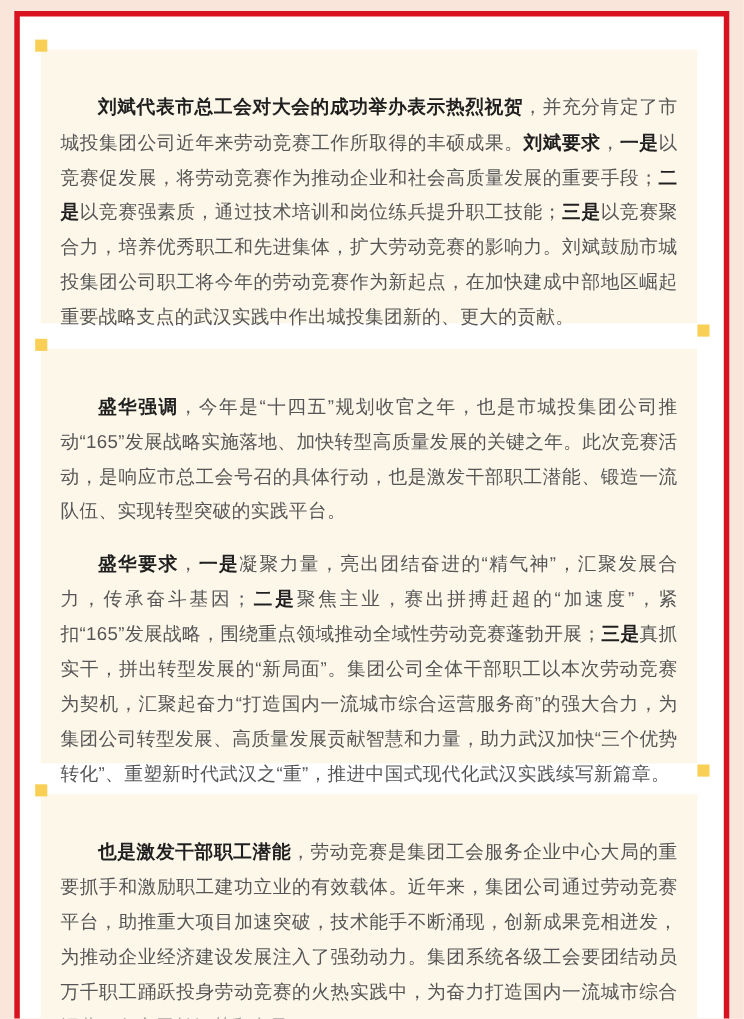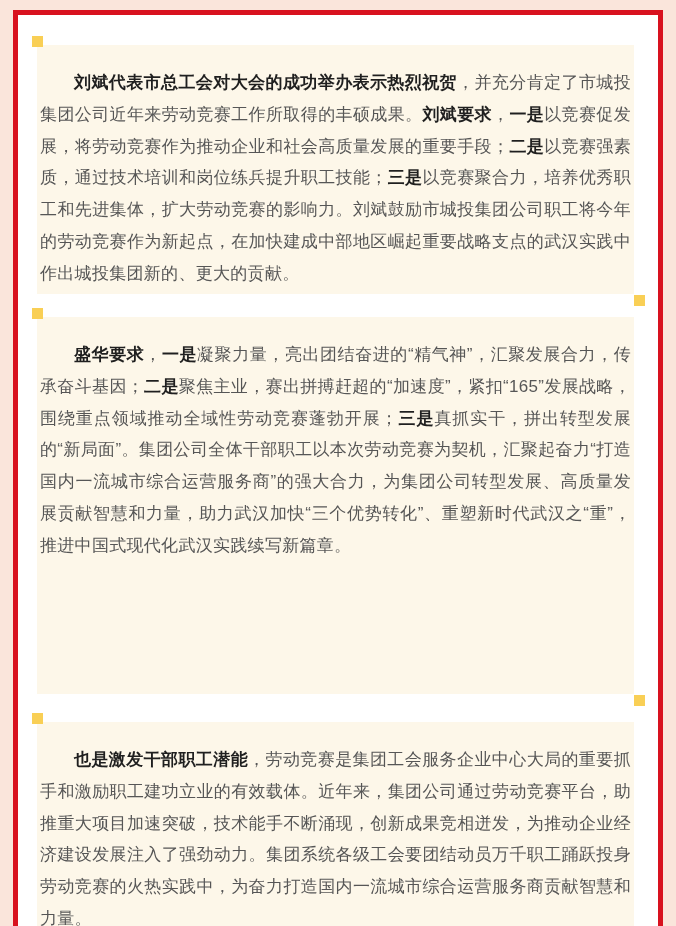--- a/index.html
+++ b/index.html
@@ -40,21 +40,21 @@
   .card-3 { top: 722px; height: 240px; }
   .sq {
     position: absolute;
     width: 11px;
     height: 11px;
     background: var(--square_gold, #f9cf55);
   }
   .sq.tl { left: -5px; top: -9px; }
   .sq.br { left: 100%; top: 100%; margin-top: 1px; }
   .para {
-    margin: 1px;
+    margin: 16px;
     font-size: 17px;
     line-height: 31.8px;
     color: var(--text_body, #565656);
     text-align: justify;
     text-indent: 2em;
     letter-spacing: 0.3px;
   }
   .para + .para { margin-top: 5px; }
   .para .b {
     font-weight: bold;
@@ -69,20 +69,21 @@
 
   <section class="card card-1">
     <span class="sq tl"></span>
     <span class="sq br"></span>
     <p class="para"><span class="b">刘斌代表市总工会对大会的成功举办表示热烈祝贺</span><span>，并充分肯定了市城投集团公司近年来劳动竞赛工作所取得的丰硕成果。</span><span class="b">刘斌要求</span><span>，</span><span class="b">一是</span><span>以竞赛促发展，将劳动竞赛作为推动企业和社会高质量发展的重要手段；</span><span class="b">二是</span><span>以竞赛强素质，通过技术培训和岗位练兵提升职工技能；</span><span class="b">三是</span><span>以竞赛聚合力，培养优秀职工和先进集体，扩大劳动竞赛的影响力。刘斌鼓励市城投集团公司职工将今年的劳动竞赛作为新起点，在加快建成中部地区崛起重要战略支点的武汉实践中作出城投集团新的、更大的贡献。</span></p>
   </section>
 
   <section class="card card-2">
     <span class="sq tl"></span>
     <span class="sq br"></span>
+    <p class="para"><span class="b">盛华强调</span><span>，今年是“十四五”规划收官之年，也是市城投集团公司推动“165”发展战略实施落地、加快转型高质量发展的关键之年。此次竞赛活动，是响应市总工会号召的具体行动，也是激发干部职工潜能、锻造一流队伍、实现转型突破的实践平台。</span></p>
     <p class="para"><span class="b">盛华要求</span><span>，</span><span class="b">一是</span><span>凝聚力量，亮出团结奋进的“精气神”，汇聚发展合力，传承奋斗基因；</span><span class="b">二是</span><span>聚焦主业，赛出拼搏赶超的“加速度”，紧扣“165”发展战略，围绕重点领域推动全域性劳动竞赛蓬勃开展；</span><span class="b">三是</span><span>真抓实干，拼出转型发展的“新局面”。集团公司全体干部职工以本次劳动竞赛为契机，汇聚起奋力“打造国内一流城市综合运营服务商”的强大合力，为集团公司转型发展、高质量发展贡献智慧和力量，助力武汉加快“三个优势转化”、重塑新时代武汉之“重”，推进中国式现代化武汉实践续写新篇章。</span></p>
   </section>
 
   <section class="card card-3">
     <span class="sq tl"></span>
     <p class="para"><span class="b">也是激发干部职工潜能</span><span>，劳动竞赛是集团工会服务企业中心大局的重要抓手和激励职工建功立业的有效载体。近年来，集团公司通过劳动竞赛平台，助推重大项目加速突破，技术能手不断涌现，创新成果竞相迸发，为推动企业经济建设发展注入了强劲动力。集团系统各级工会要团结动员万千职工踊跃投身劳动竞赛的火热实践中，为奋力打造国内一流城市综合运营服务商贡献智慧和力量。</span></p>
   </section>
 </div>
 
 </body></html>

